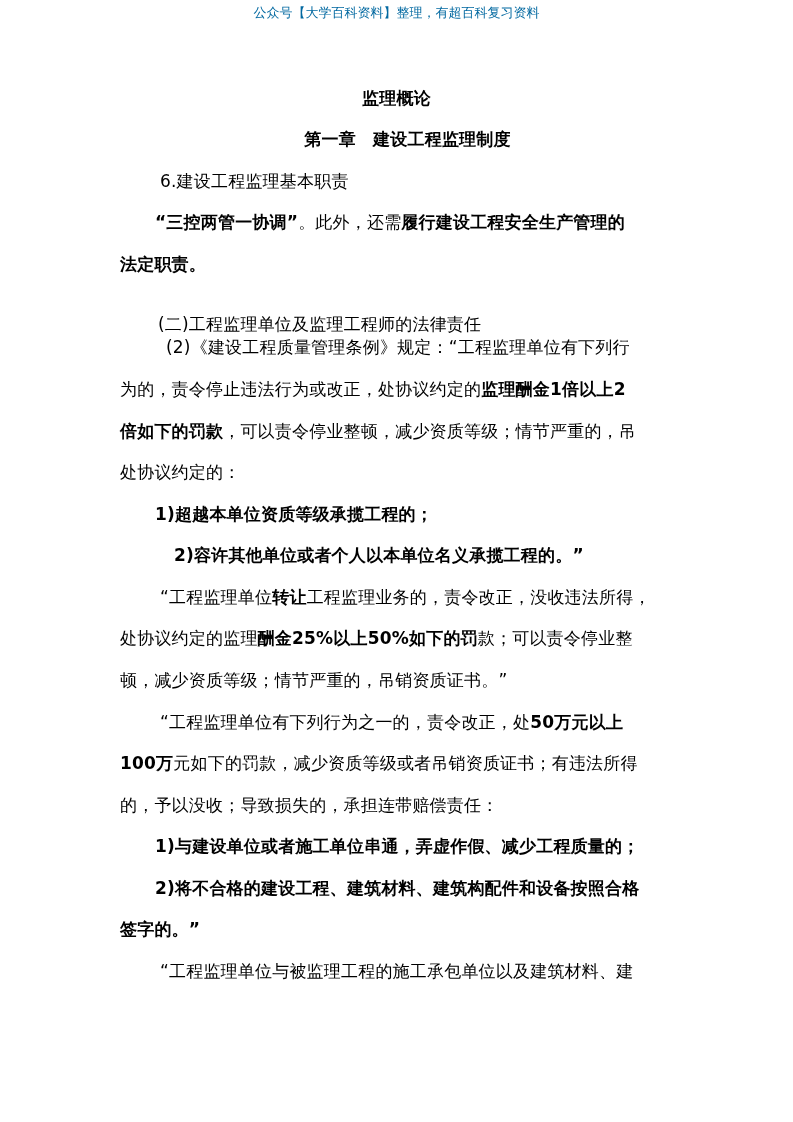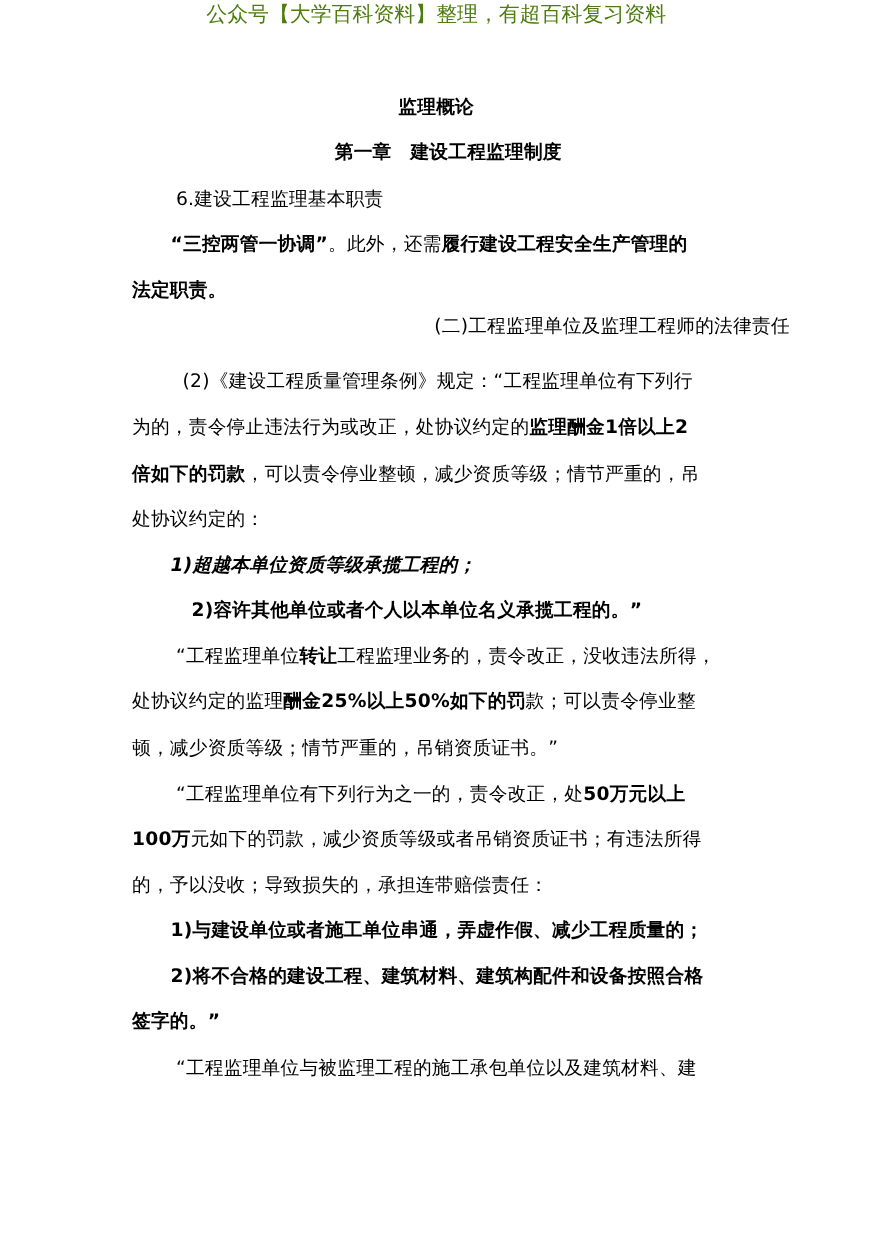--- a/index.html
+++ b/index.html
@@ -4,21 +4,21 @@
   <style>
     html, body { margin: 0; padding: 0; background: #ffffff; }
     body {
       width: 793px; height: 1122px; position: relative; overflow: hidden;
       font-family: "DejaVu Sans", "Liberation Sans", sans-serif;
       color: #000;
     }
     .header {
       position: absolute; top: 4px; left: 0; width: 793px; text-align: center;
       font-family: "DejaVu Serif", "Liberation Serif", serif;
-      font-size: 19px; color: #4d7c0f; line-height: 18px;
+      font-size: 13px; color: #0369a1; line-height: 18px;
     }
     .line {
       position: absolute; left: 120px; width: 560px;
       font-size: 17px; line-height: 24px; white-space: nowrap;
       letter-spacing: 0.2px;
     }
     .center { left: 0; width: 793px; text-align: center; }
     .b { font-weight: bold; }
     .ind1 { left: 155px; width: 525px; }
     .ind0 { left: 160px; }
@@ -31,32 +31,32 @@
 <div class="line center b" style="top:86px;">监理概论</div>
 <div class="line center b" style="top:127px; padding-left:22px; box-sizing:border-box;">第一章　建设工程监理制度</div>
 
 <div class="line ind0" style="top:169px;">6.建设工程监理基本职责</div>
 
 <div class="line ind1" style="top:210px;">
   <span class="b">“三控两管一协调”</span><span>。此外，还需</span><span class="b">履行建设工程安全生产管理的</span>
 </div>
 <div class="line b" style="top:252px;">法定职责。</div>
 
-<div class="line ind0" style="top:285px; left:158px;text-align:right;">(二)工程监理单位及监理工程师的法律责任</div>
+<div class="line ind0" style="top:312px; left:158px;">(二)工程监理单位及监理工程师的法律责任</div>
 
 <div class="line" style="top:335px; left:166px;">(2)《建设工程质量管理条例》规定：“工程监理单位有下列行</div>
 <div class="line" style="top:377px;">
   <span>为的，责令停止违法行为或改正，处协议约定的</span><span class="b">监理酬金1倍以上2</span>
 </div>
 <div class="line" style="top:419px;">
   <span class="b">倍如下的罚款</span><span>，可以责令停业整顿，减少资质等级；情节严重的，吊</span>
 </div>
 <div class="line" style="top:460px;">处协议约定的：</div>
 
-<div class="line b" style="top:502px; left:155px;font-style:italic;">1)超越本单位资质等级承揽工程的；</div>
+<div class="line b" style="top:502px; left:155px;">1)超越本单位资质等级承揽工程的；</div>
 <div class="line b" style="top:543px; left:155px;margin-left:19px;">2)容许其他单位或者个人以本单位名义承揽工程的。”</div>
 
 <div class="line" style="top:585px; left:160px;">
   <span>“工程监理单位</span><span class="b">转让</span><span>工程监理业务的，责令改正，没收违法所得，</span>
 </div>
 <div class="line" style="top:626px;">
   <span>处协议约定的监理</span><span class="b">酬金25%以上50%如下的罚</span><span>款；可以责令停业整</span>
 </div>
 <div class="line" style="top:668px;">顿，减少资质等级；情节严重的，吊销资质证书。”</div>
 

